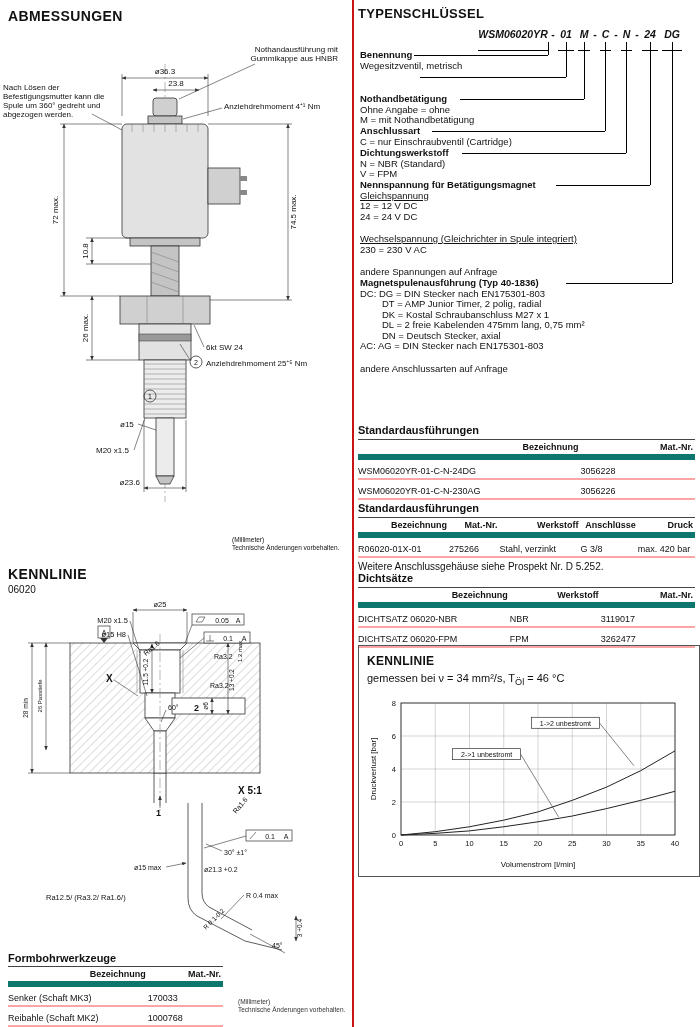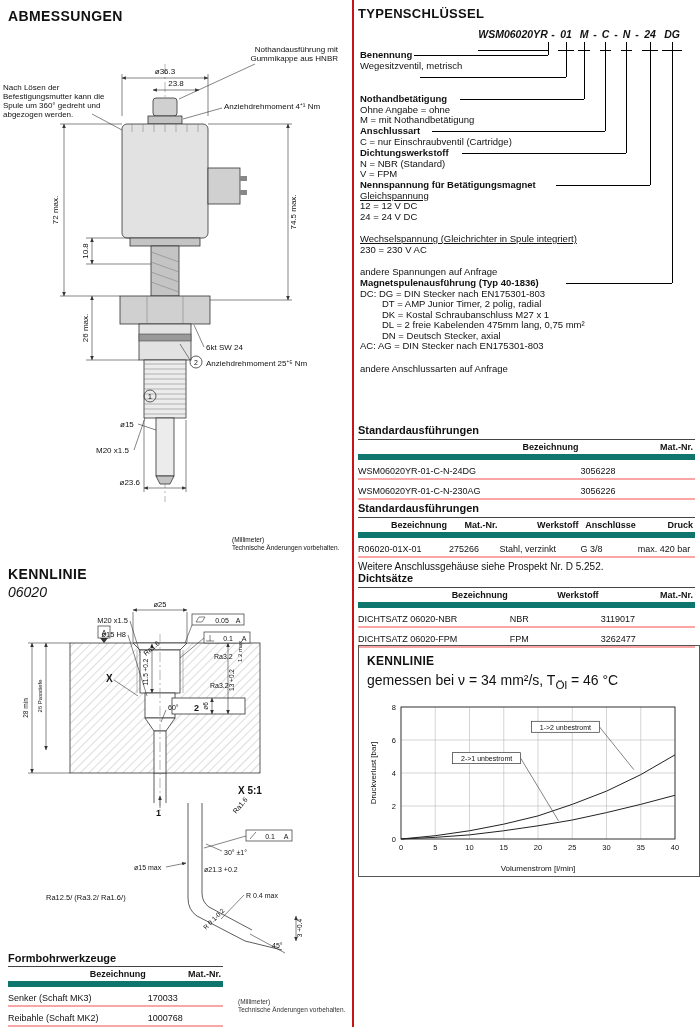--- a/index.html
+++ b/index.html
@@ -2,21 +2,21 @@
 <html><head>
 <meta charset="utf-8">
 <style>
   *{margin:0;padding:0;box-sizing:border-box;}
   html,body{background:#fff;}
   body{width:700px;height:1027px;font-family:"Liberation Sans",sans-serif;color:#111;}
   .page{position:relative;width:700px;height:1027px;background:#fff;overflow:hidden;}
   .abs{position:absolute;}
   .divider{position:absolute;left:352px;top:0;width:2px;height:1027px;background:#c81414;}
   .sec-title{font-size:14px;font-weight:bold;letter-spacing:.4px;}
-  .sub{font-size:14px;font-style:italic;}
+  .sub{font-size:10px;}
   
   svg text{font-family:"Liberation Sans",sans-serif;fill:#111;}
   .t6{font-size:6px}.t65{font-size:6.5px}.t7{font-size:7px}.t75{font-size:7.5px}
   .t8{font-size:8px}.t9b{font-size:9px;font-weight:bold}.t10b{font-size:10px;font-weight:bold}
   .ln{stroke:#333;stroke-width:.8;fill:none}
   .dim{stroke:#333;stroke-width:.6;fill:none}
   .thin{stroke:#777;stroke-width:.5;fill:none}
   .cl{stroke:#888;stroke-width:.6;stroke-dasharray:10 3 2 3;fill:none}
   .fillA{fill:#e2e2e2;stroke:#333;stroke-width:.8}
   .fillB{fill:#d0d0d0;stroke:#333;stroke-width:.8}
@@ -41,21 +41,21 @@
   .mt4{margin-top:12px;}
   .ind{padding-left:22px;}
   .rsec{left:0;width:337px;}
   .rtitle{font-size:11px;font-weight:bold;margin-bottom:3px;}
   table.dt{border-collapse:collapse;width:100%;font-size:9px;}
   table.dt th{text-align:right;font-weight:bold;border-top:1px solid #444;border-bottom:6px solid #0f766e;padding:2px 2px 2px 0;}
   table.dt td{border-bottom:2px solid #fca5a5;padding:6px 2px 2px 0;}
   .tnote{font-size:10px;margin-top:3px;}
   .kenn{left:0;width:342px;height:232px;border:1px solid #555;padding:8px 8px 4px 8px;}
   .kenn h3{font-size:12px;font-weight:bold;letter-spacing:.3px;}
-  .kcond{font-size:14px;margin-top:4px;margin-bottom:6px;}
+  .kcond{font-size:11px;margin-top:4px;margin-bottom:6px;}
   .cgrid{stroke:#aaa;stroke-width:.5}
   .cframe{fill:none;stroke:#333;stroke-width:.9}
   .ccurve{fill:none;stroke:#222;stroke-width:1}
   .ctick{font-size:7.5px;fill:#111}
   .caxis{font-size:8px;fill:#111}
   .clabelbox{fill:#fff;stroke:#333;stroke-width:.7}
   .clabel{font-size:7px;fill:#111}
   .cleader{stroke:#333;stroke-width:.6}
   
   .fbw{left:8px;top:952px;width:215px;}

